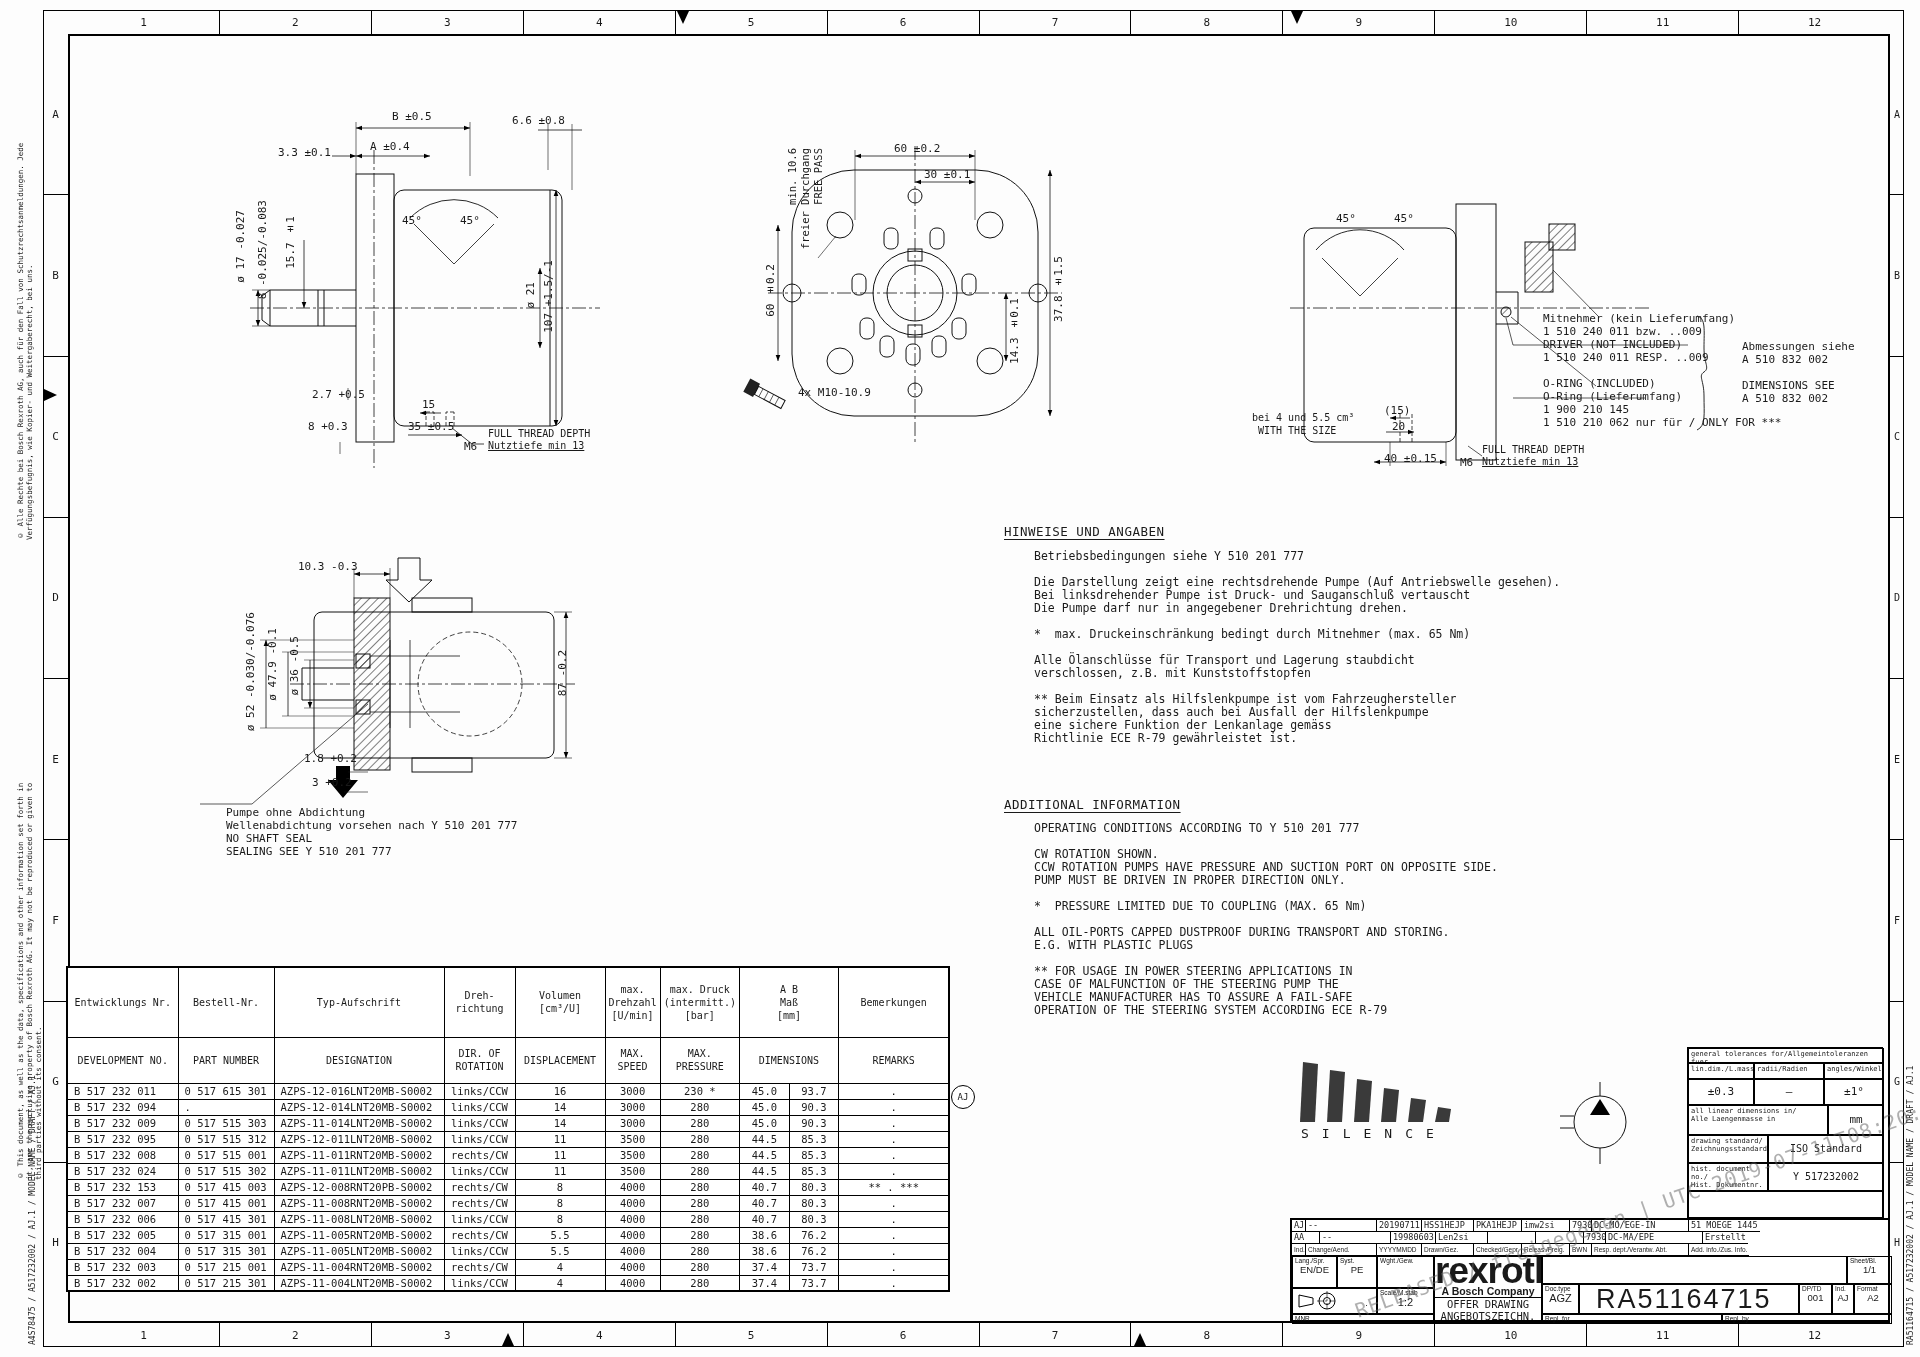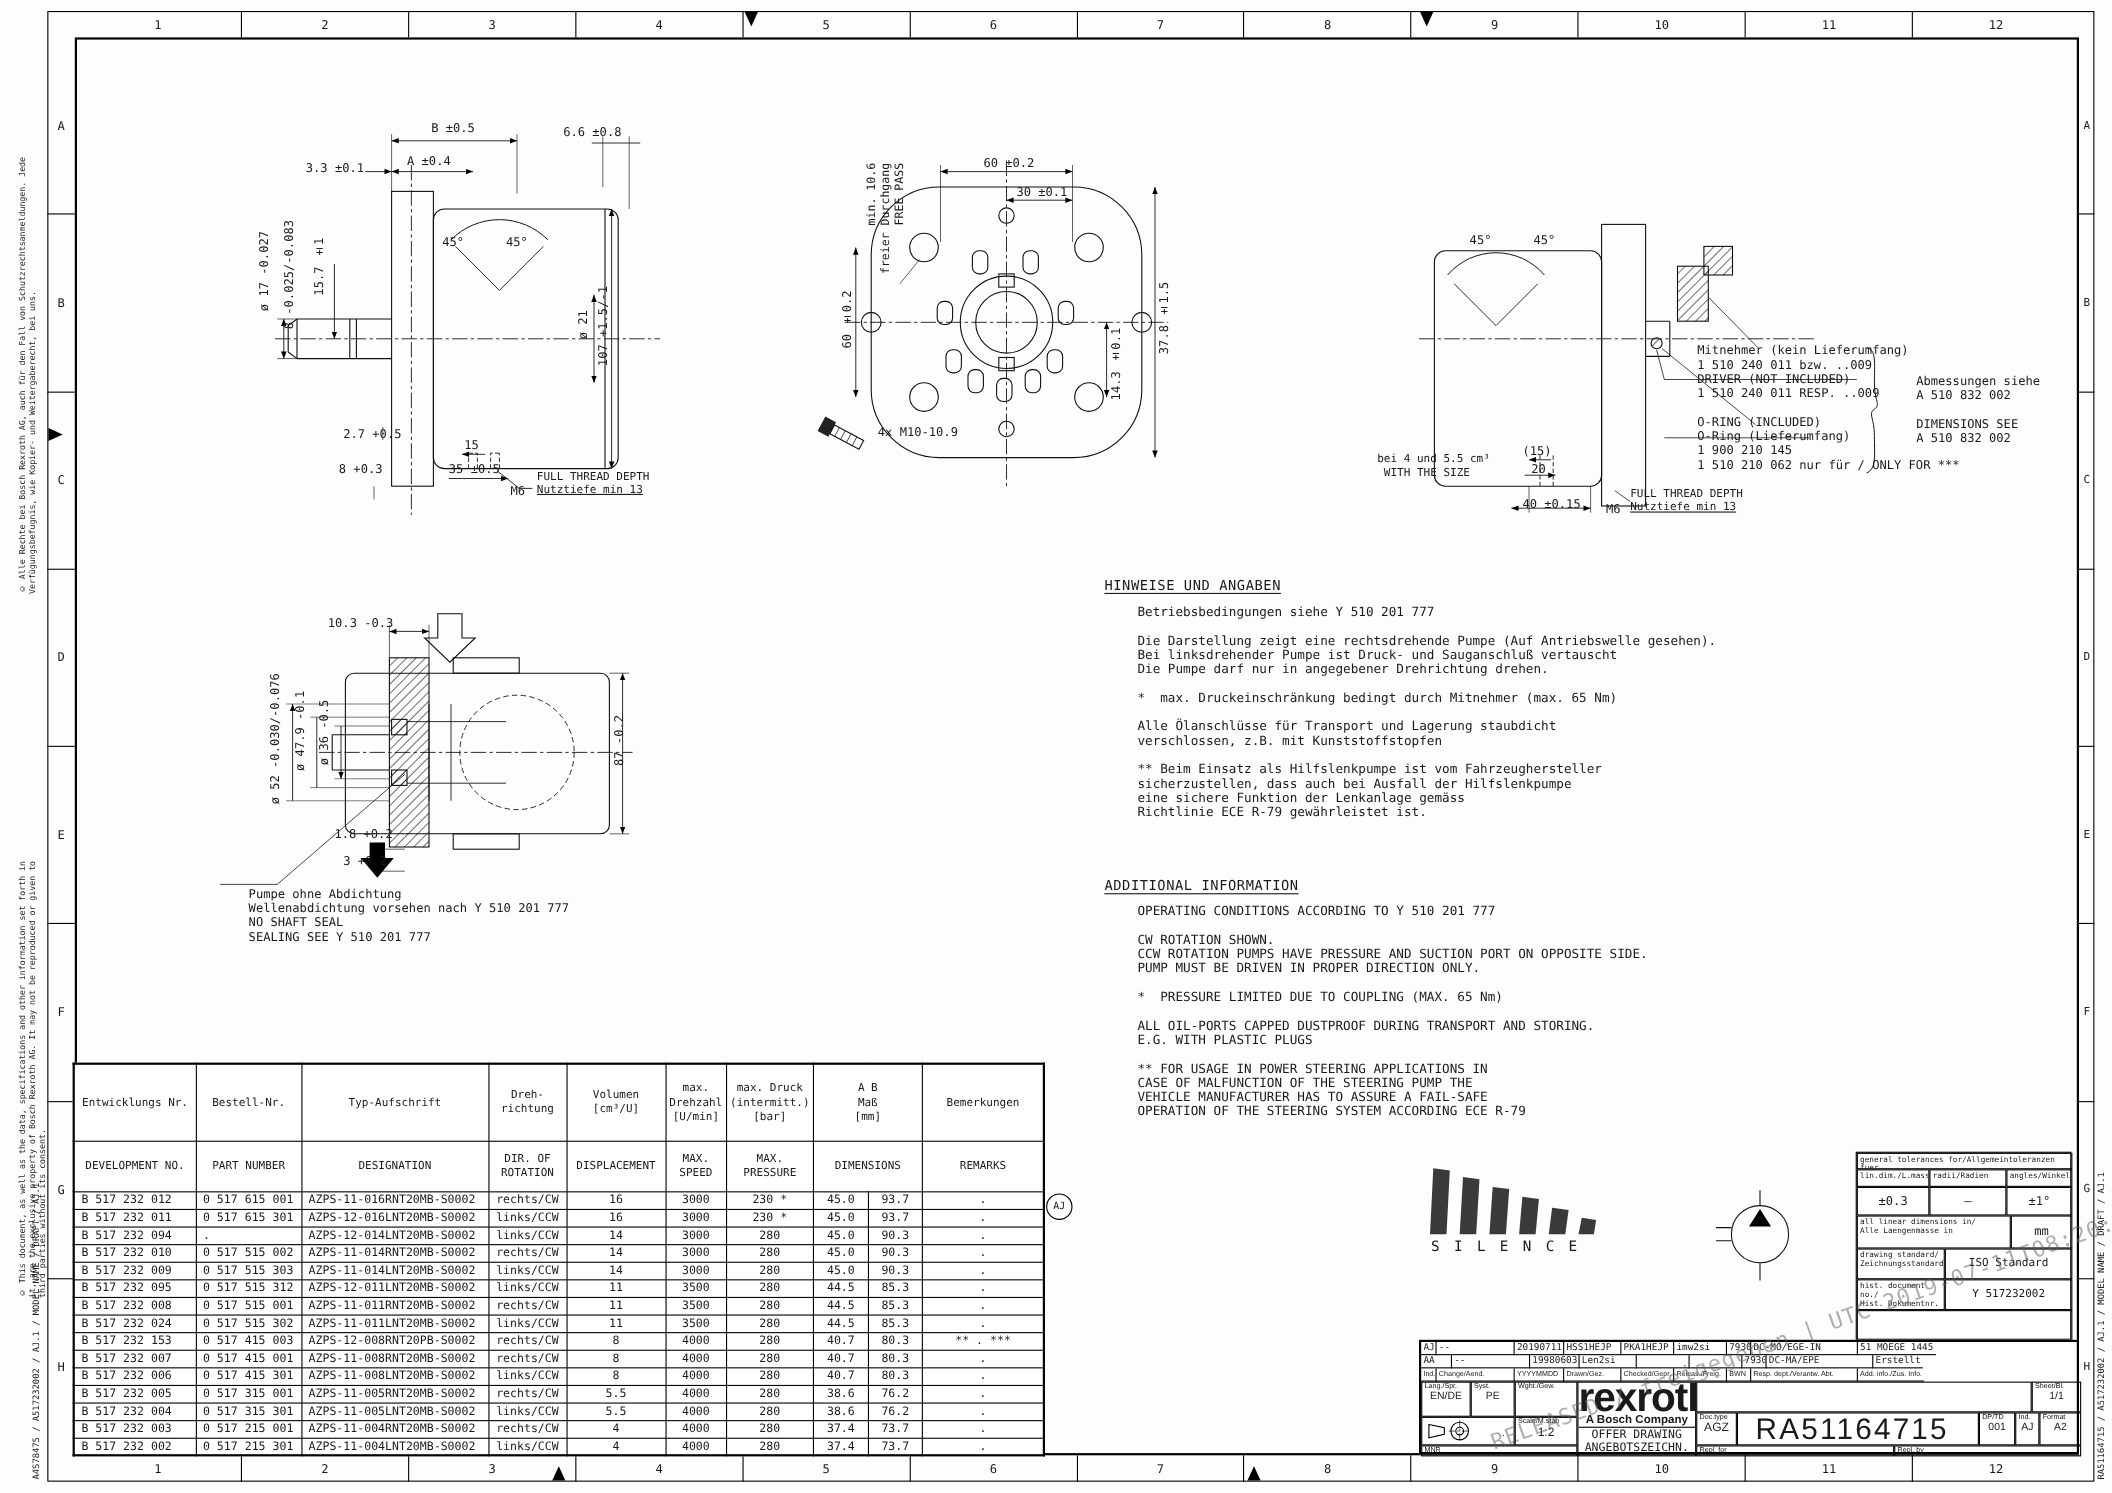--- a/index.html
+++ b/index.html
@@ -333,60 +333,36 @@
         <col style="width:71px">
         <col style="width:90px">
       <col style="width:50px">
         <col style="width:78px">
         <col style="width:50px">
         <col style="width:49px">
         <col style="width:111px">
     </colgroup>
     <tbody>
         <tr>
-          <td>B 517 232 012</td>
-          <td>0 517 615 001</td>
-          <td>AZPS-11-016RNT20MB-S0002</td>
-          <td>rechts/CW</td>
+          <td>B 517 232 011</td>
+          <td>0 517 615 301</td>
+          <td>AZPS-12-016LNT20MB-S0002</td>
+          <td>links/CCW</td>
           <td>16</td>
           <td>3000</td>
           <td>230 *</td>
           <td>45.0</td>
           <td>93.7</td>
           <td>.</td>
         </tr>
         <tr>
-          <td>B 517 232 011</td>
-          <td>0 517 615 301</td>
-          <td>AZPS-12-016LNT20MB-S0002</td>
-          <td>links/CCW</td>
-          <td>16</td>
-          <td>3000</td>
-          <td>230 *</td>
-          <td>45.0</td>
-          <td>93.7</td>
-          <td>.</td>
-        </tr>
-        <tr>
           <td>B 517 232 094</td>
           <td>.</td>
           <td>AZPS-12-014LNT20MB-S0002</td>
           <td>links/CCW</td>
-          <td>14</td>
-          <td>3000</td>
-          <td>280</td>
-          <td>45.0</td>
-          <td>90.3</td>
-          <td>.</td>
-        </tr>
-        <tr>
-          <td>B 517 232 010</td>
-          <td>0 517 515 002</td>
-          <td>AZPS-11-014RNT20MB-S0002</td>
-          <td>rechts/CW</td>
           <td>14</td>
           <td>3000</td>
           <td>280</td>
           <td>45.0</td>
           <td>90.3</td>
           <td>.</td>
         </tr>
         <tr>
           <td>B 517 232 009</td>
           <td>0 517 515 303</td>

